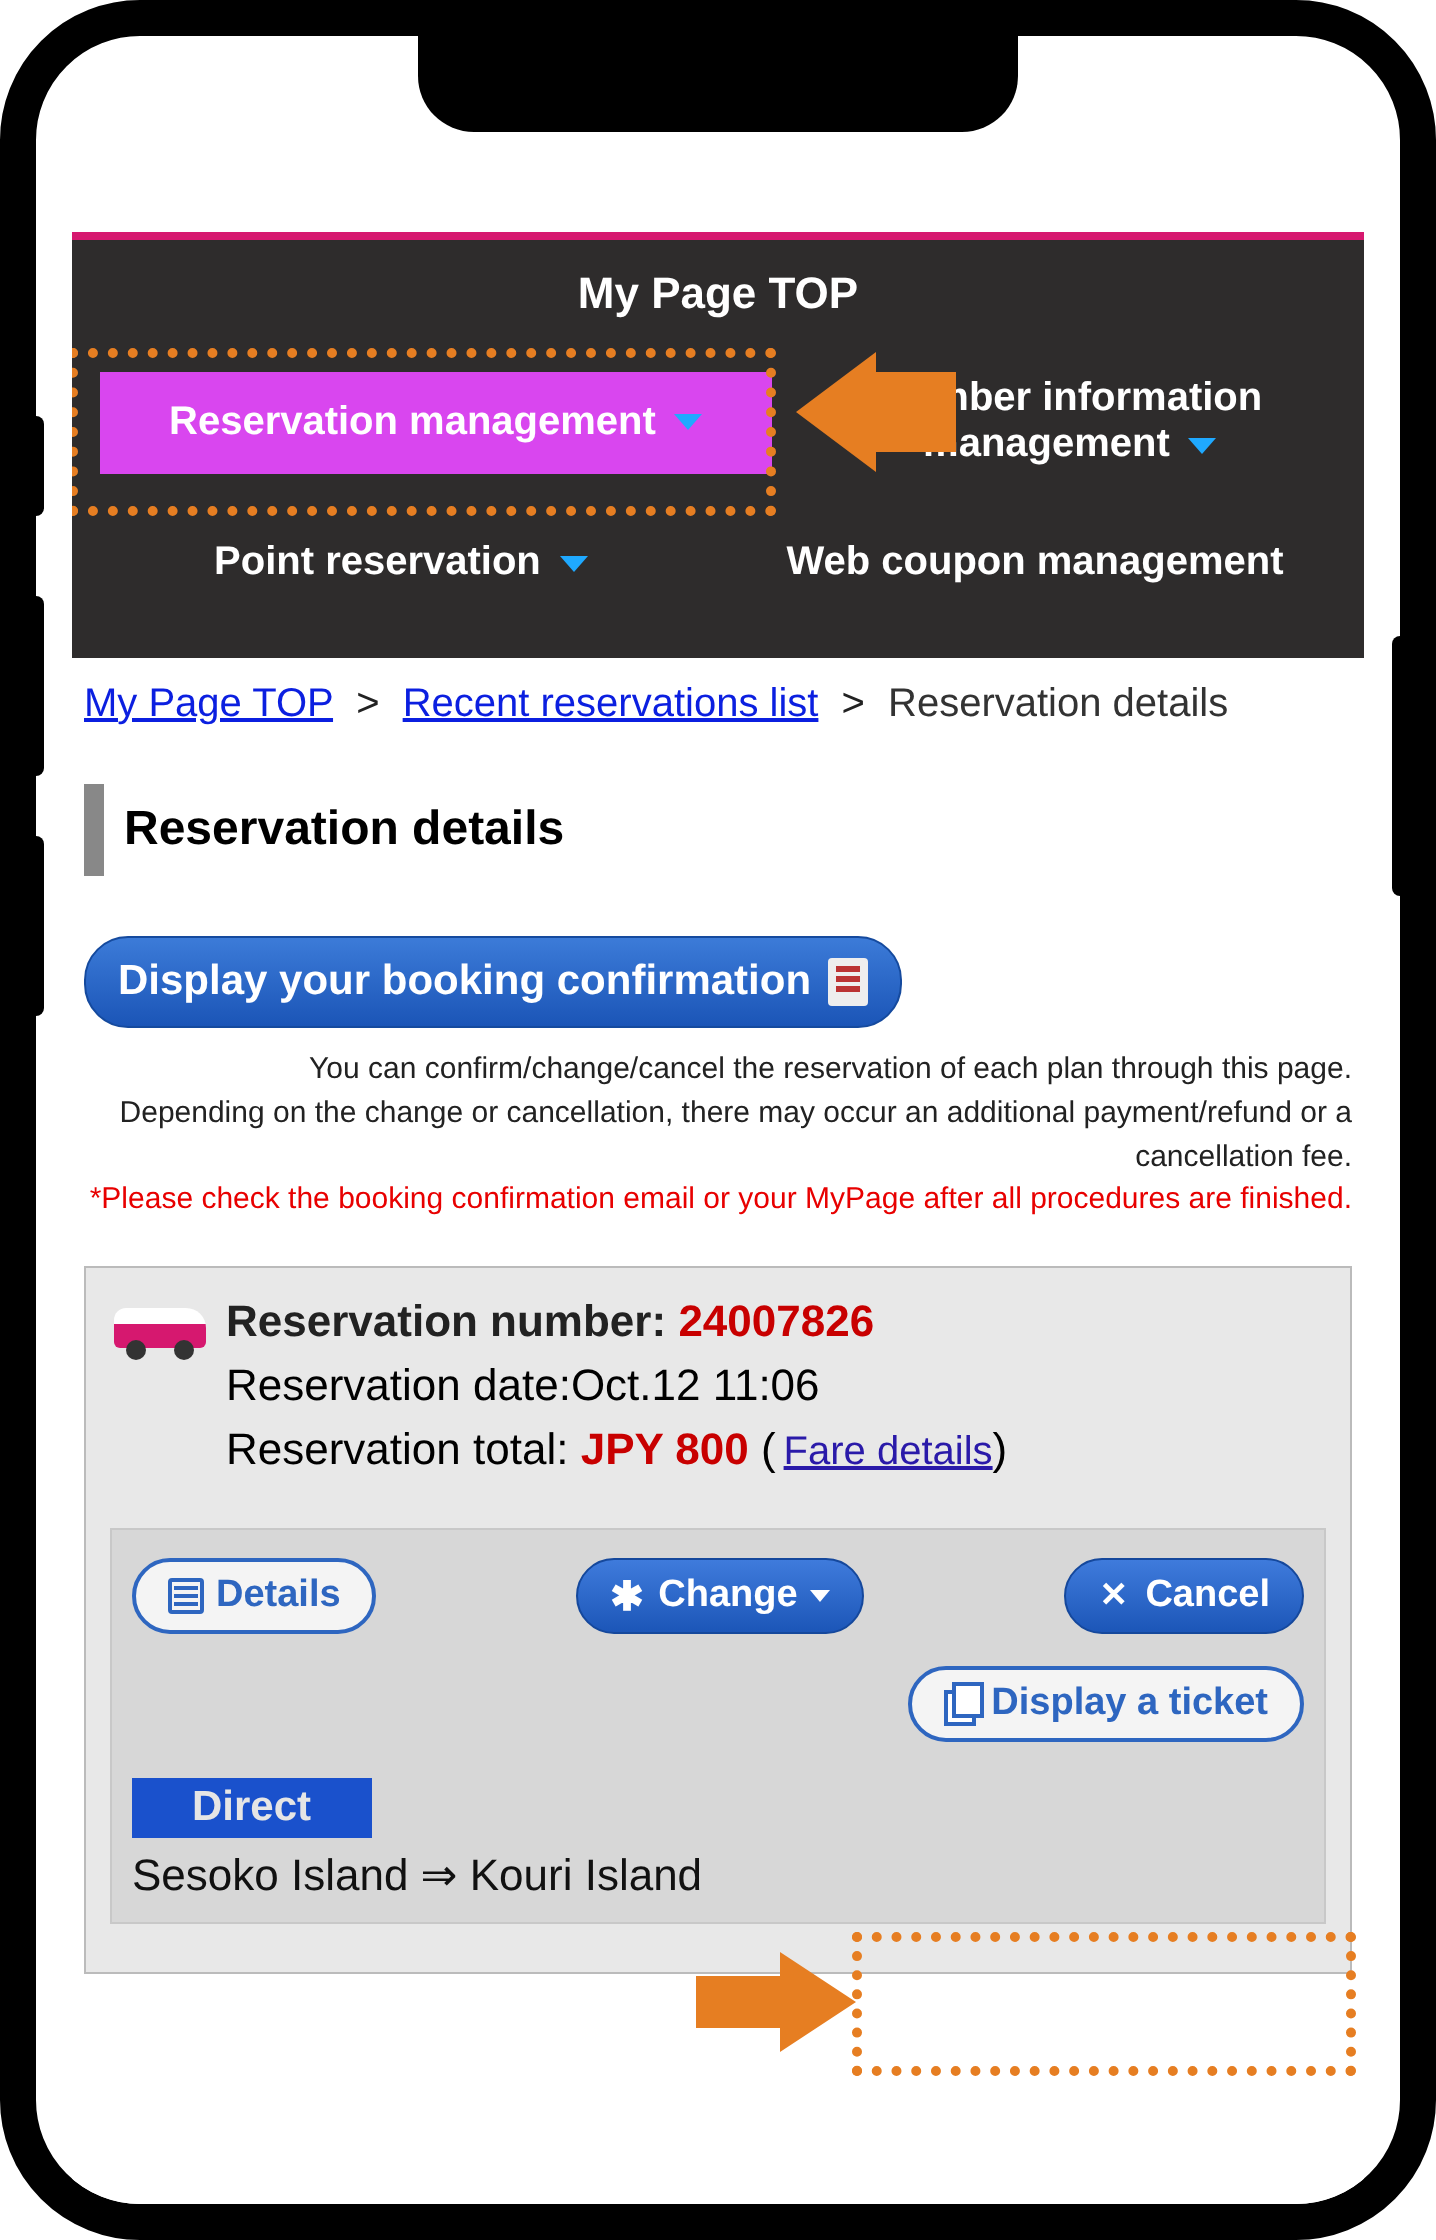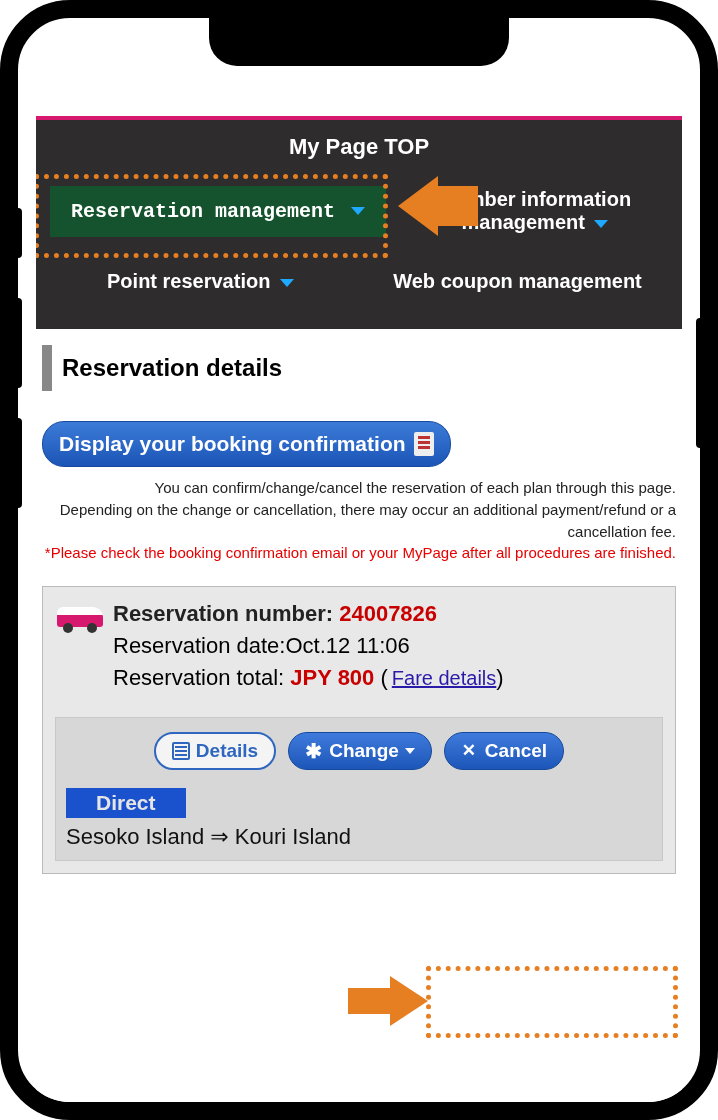--- a/index.html
+++ b/index.html
@@ -75,25 +75,24 @@
   .nav-item {
     color: #fff;
     font-weight: bold;
     font-size: 20px;
     padding: 14px 10px;
     text-align: center;
     cursor: pointer;
     flex: 1;
   }
   .nav-item.highlight {
-    background: #14532d;
+    background: #d946ef;
     margin: 0 8px;
     flex: 0 0 auto;
     width: 336px;
-    font-family: Liberation Mono, monospace;
   }
   .nav-item .chev {
     display: inline-block;
     width: 0; height: 0;
     border-left: 7px solid transparent;
     border-right: 7px solid transparent;
     border-top: 8px solid #1fa9ff;
     margin-left: 4px;
     vertical-align: middle;
   }
@@ -179,21 +178,21 @@
     color: #222;
     text-align: right;
   }
   .notice .red { color: #e80000; }
 
   
   .card {
     margin: 22px 6px 0 6px;
     border: 1px solid #bbb;
     background: #e8e8e8;
-    padding: 14px 12px 12px 12px;
+    padding: 14px 12px 24px 12px;
   }
   .card-head {
     display: flex;
     align-items: flex-start;
   }
   .bus-icon {
     width: 50px; height: 32px;
     position: relative;
     margin-right: 8px;
     margin-top: 2px;
@@ -224,21 +223,21 @@
   
   .action-box {
     background: #d7d7d7;
     border: 1px solid #c8c8c8;
     margin-top: 20px;
     padding: 14px 10px 10px 10px;
     position: relative;
   }
   .action-row {
     display: flex;
-    justify-content: center;
+    justify-content: space-between;
     gap: 12px;
     flex-wrap: wrap;
   }
   .pill {
     display: inline-flex;
     align-items: center;
     border-radius: 20px;
     padding: 6px 16px;
     font-weight: bold;
     font-size: 19px;
@@ -361,20 +360,27 @@
           <span>Point reservation</span>
           <span class="chev"></span>
         </div>
         <div class="nav-item">
           <span>Web coupon management</span>
         </div>
       </div>
     </div>
 
     
+    <div class="breadcrumb">
+      <a href="#">My Page TOP</a>
+      <span class="sep">&gt;</span>
+      <a href="#">Recent reservations list</a>
+      <span class="sep">&gt;</span>
+      <span>Reservation details</span>
+    </div>
 
     
     <div class="page-title-wrap">
       <div class="page-title-bar"></div>
       <div class="page-title">Reservation details</div>
     </div>
 
     
     <div class="confirm-btn">
       <span>Display your booking confirmation</span>
@@ -421,20 +427,26 @@
           <div class="pill blue">
             <span class="ico gear"></span>
             <span>Change</span>
             <span class="chev-sm"></span>
           </div>
           <div class="pill blue">
             <span class="ico x"></span>
             <span>Cancel</span>
           </div>
         </div>
+        <div class="ticket-row">
+          <div class="pill light">
+            <span class="ico copy"></span>
+            <span>Display a ticket</span>
+          </div>
+        </div>
         <div class="direct-badge">Direct</div>
         <div class="route">Sesoko Island ⇒ Kouri Island</div>
       </div>
     </div>
 
     
     <div class="dotted-box callout1"></div>
     <div class="dotted-box callout2"></div>
 
     

